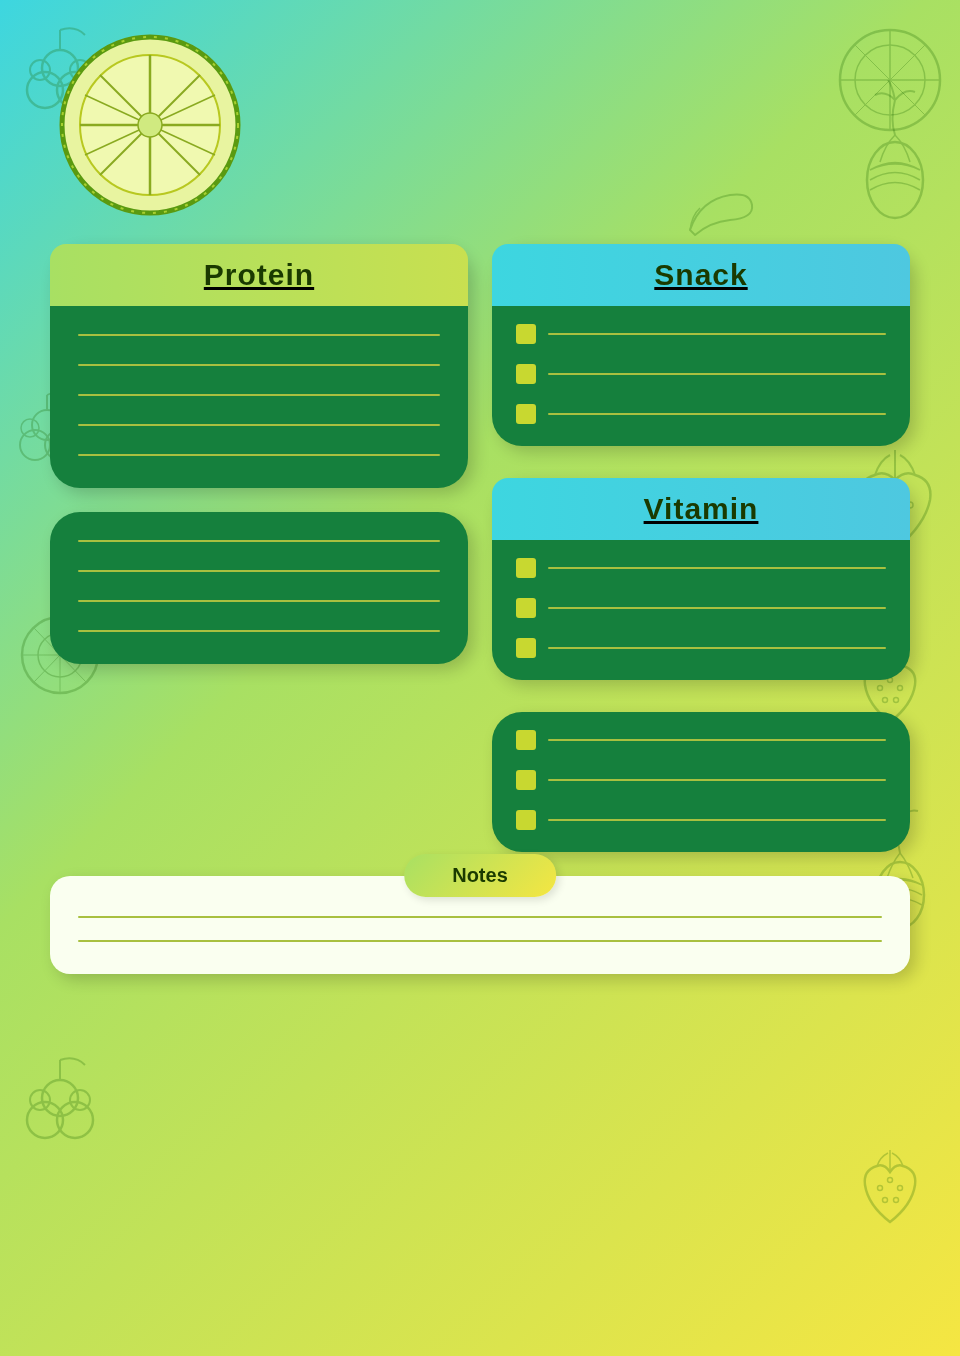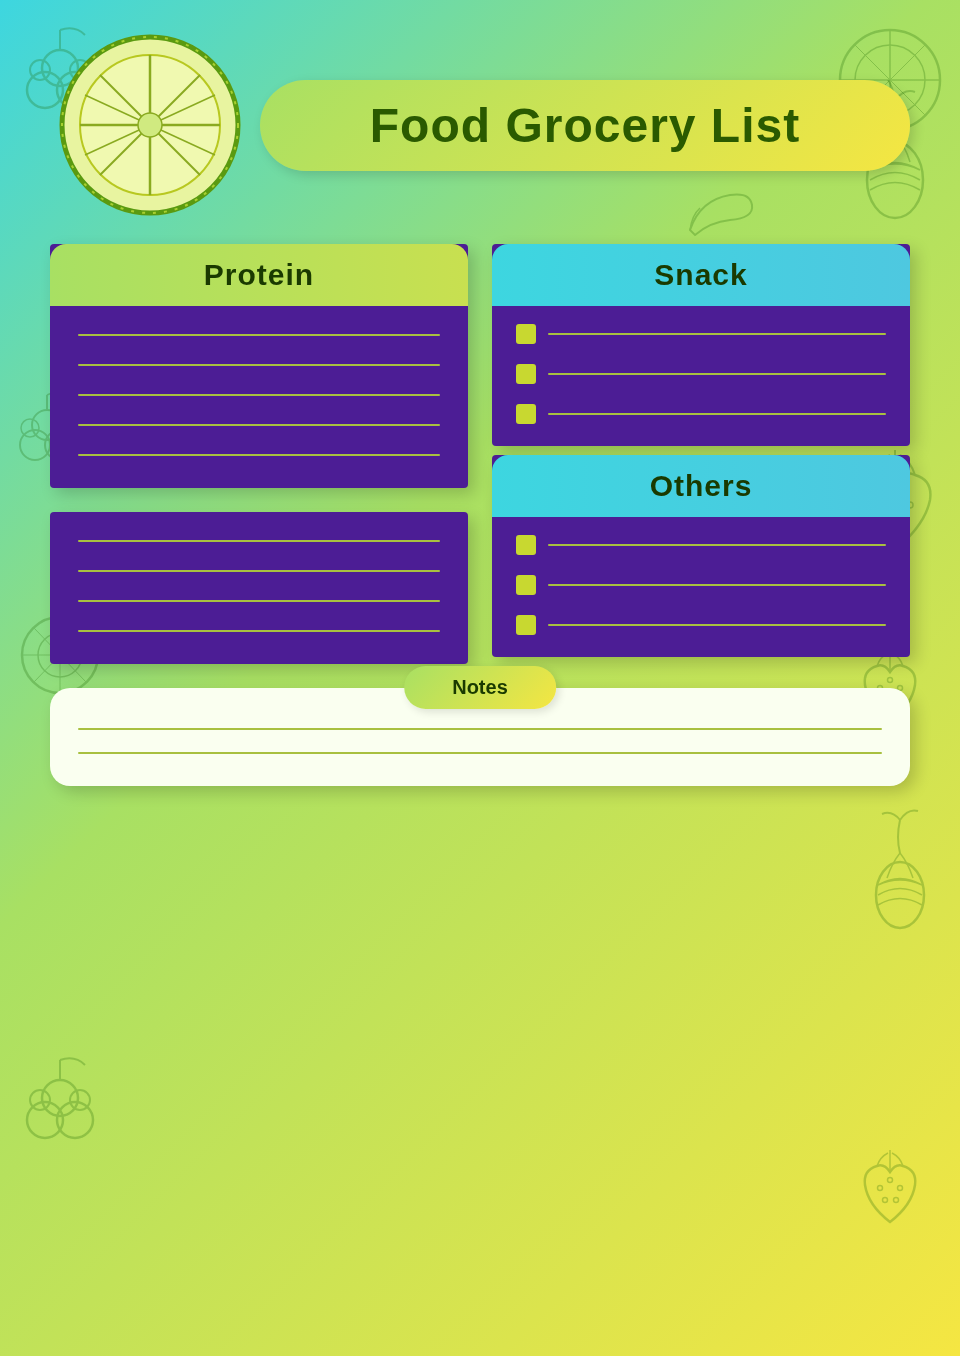--- a/index.html
+++ b/index.html
@@ -55,25 +55,26 @@
     
     .main-grid {
       display: grid;
       grid-template-columns: 1fr 1fr;
       gap: 24px;
       margin-bottom: 24px;
     }
 
     
     .card {
-      background: #4c1d95;
-      border-radius: 4px;
+      background: #15803d;
+      border-radius: 30px;
       box-shadow: 6px 6px 16px rgba(0,0,0,0.18);
       overflow: visible;
       position: relative;
+      text-decoration: underline;
     }
 
     .card-header {
       border-radius: 16px 16px 0 0;
       padding: 14px 24px;
       text-align: center;
     }
 
     .card-header.teal {
       background: linear-gradient(90deg, #3dd6e0 0%, #4ec8e0 100%);
@@ -379,23 +380,20 @@
         <line x1="35" y1="135" x2="165" y2="75" stroke="#8aaa20" stroke-width="1.5"></line>
 
         <circle cx="100" cy="105" r="12" fill="#d0ea80" stroke="#8aaa20" stroke-width="1.5"></circle>
 
         <circle cx="100" cy="105" r="88" fill="none" stroke="#5a9a10" stroke-width="5"></circle>
 
         <circle cx="100" cy="105" r="88" fill="none" stroke="#a8d030" stroke-width="2" stroke-dasharray="3 8"></circle>
       </svg>
     </div>
 
-    <div class="title-pill">
-      <h1>Food Grocery List</h1>
-    </div>
   </div>
 
   <div class="main-grid">
 
     <div style="display:flex; flex-direction:column; gap:24px;">
 
       <div class="card card-left">
         <div class="card-header yellow-green">
           <h2>Protein</h2>
         </div>
@@ -430,21 +428,21 @@
               <div class="line-underline"></div>
             </div>
           <div class="line-row" style="margin-bottom:0">
               <div class="line-underline"></div>
             </div>
         </div>
       </div>
 
     </div>
 
-    <div style="display:flex; flex-direction:column; gap:9px;">
+    <div style="display:flex; flex-direction:column; gap:32px;">
 
       <div class="card">
         <div class="card-header teal">
           <h2>Snack</h2>
         </div>
         <div class="card-body">
           <div class="checkbox-row">
             <div class="checkbox-sq"></div>
             <div class="checkbox-line"></div>
           </div>
@@ -452,25 +450,41 @@
             <div class="checkbox-sq"></div>
             <div class="checkbox-line"></div>
           </div>
           <div class="checkbox-row" style="margin-bottom:0">
             <div class="checkbox-sq"></div>
             <div class="checkbox-line"></div>
           </div>
         </div>
       </div>
 
-
       <div class="card">
         <div class="card-header teal">
-          <h2>Others</h2>
-        </div>
+          <h2>Vitamin</h2>
+        </div>
+        <div class="card-body">
+          <div class="checkbox-row">
+            <div class="checkbox-sq"></div>
+            <div class="checkbox-line"></div>
+          </div>
+          <div class="checkbox-row">
+            <div class="checkbox-sq"></div>
+            <div class="checkbox-line"></div>
+          </div>
+          <div class="checkbox-row" style="margin-bottom:0">
+            <div class="checkbox-sq"></div>
+            <div class="checkbox-line"></div>
+          </div>
+        </div>
+      </div>
+
+      <div class="card">
         <div class="card-body">
           <div class="checkbox-row">
             <div class="checkbox-sq"></div>
             <div class="checkbox-line"></div>
           </div>
           <div class="checkbox-row">
             <div class="checkbox-sq"></div>
             <div class="checkbox-line"></div>
           </div>
           <div class="checkbox-row" style="margin-bottom:0">

